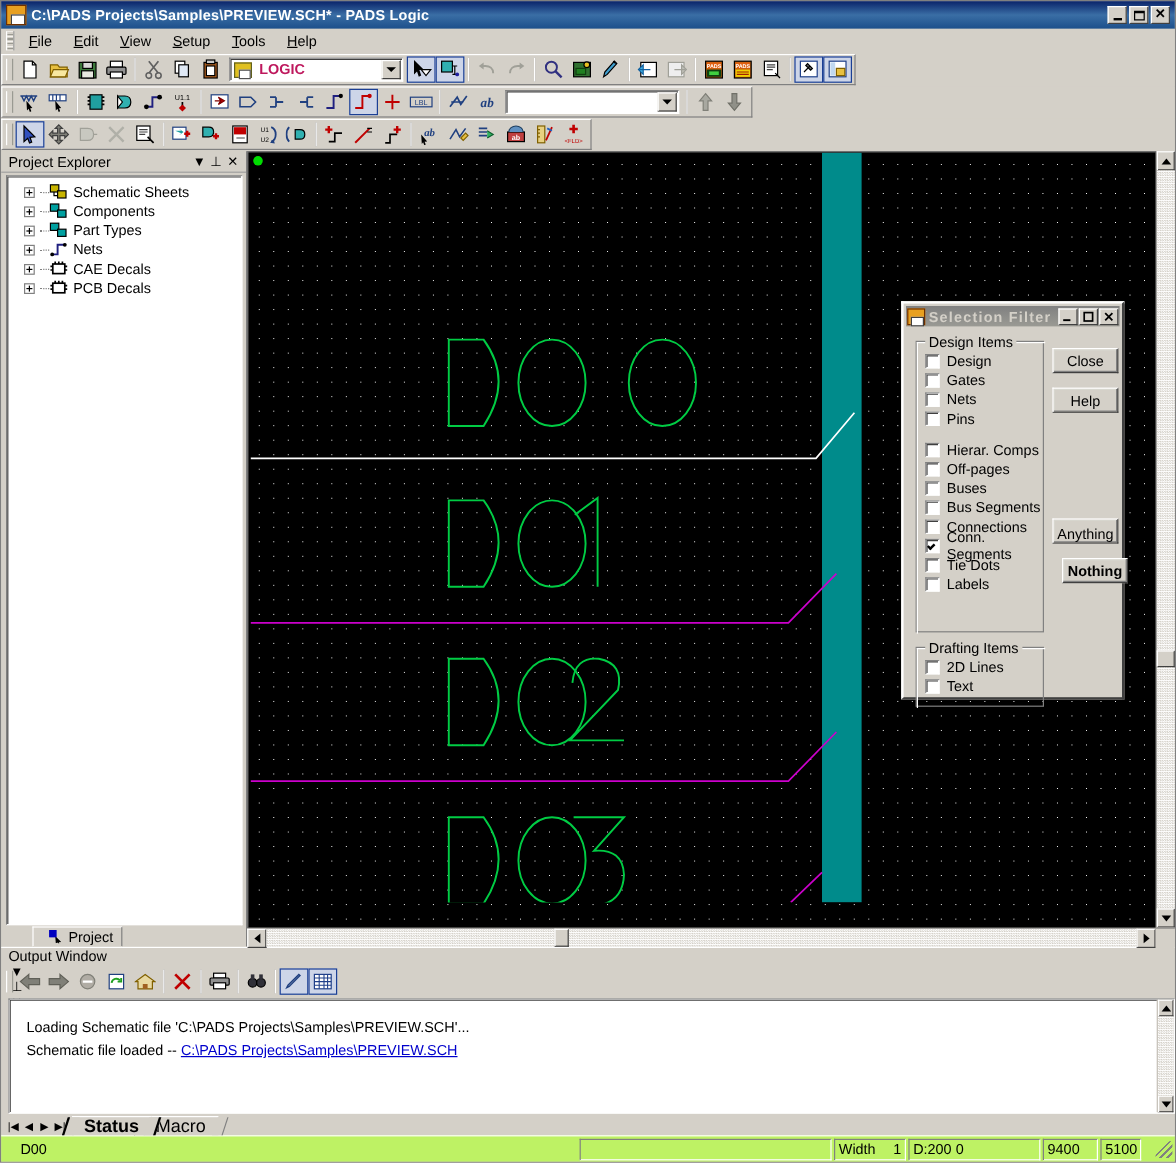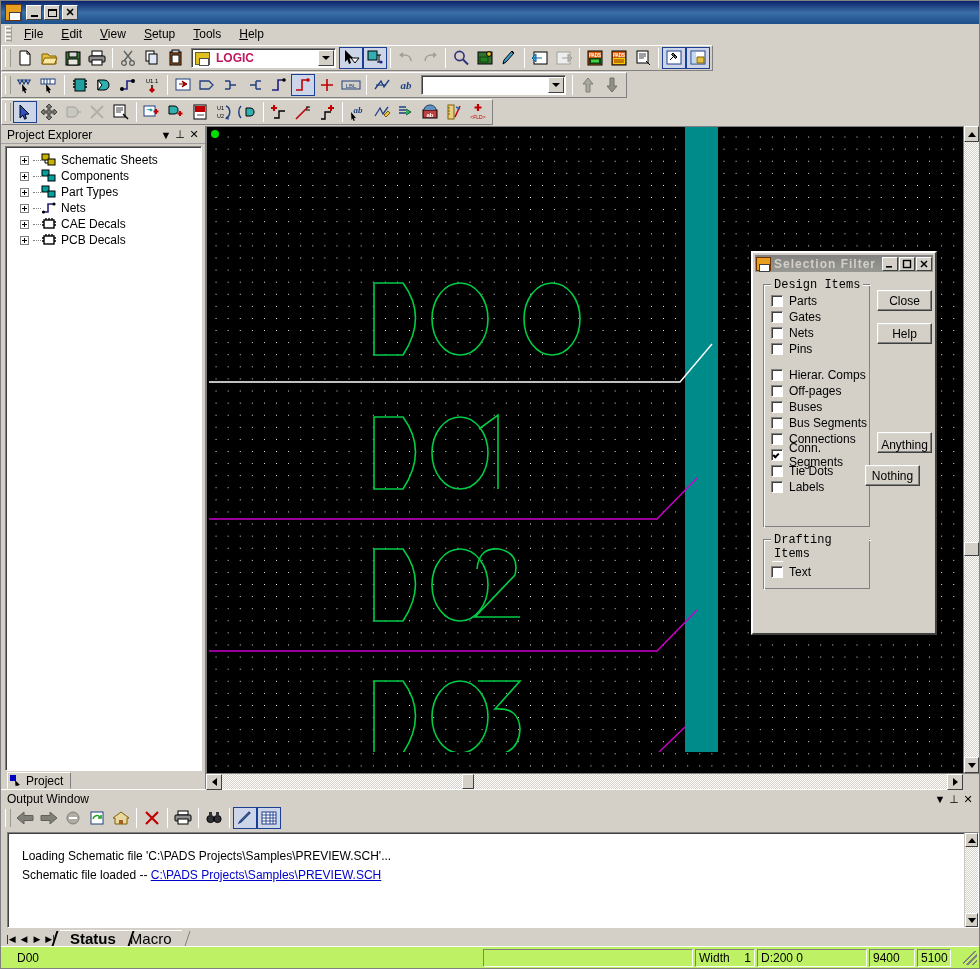--- a/index.html
+++ b/index.html
@@ -175,24 +175,25 @@
     position:relative; margin-right:4px;
   }
   .expander::before{content:"";position:absolute;left:1px;top:3px;width:5px;height:1px;background:#000;}
   .expander::after{content:"";position:absolute;left:3px;top:1px;width:1px;height:5px;background:#000;}
   .tn-dots{width:8px;height:1px;border-top:1px dotted #808080;flex:0 0 8px;}
   .tn-icon{width:16px;height:14px;flex:0 0 16px;margin-right:4px;}
   .tn-label{white-space:nowrap;}
   .proj-tabs{ height:18px; display:flex; align-items:flex-end; padding-left:6px; }
   .proj-tab{
     display:flex; align-items:center; gap:3px;
-    height:17px; padding:0 7px 0 2px;
+    height:17px; padding:0 7px 0 13px;
     background:#d4d0c8;
     border:1px solid; border-color:#ffffff #808080 #d4d0c8 #ffffff;
     font-size:12px;
+    margin-left:20px;
   }
   .proj-tab .ptico{width:13px;height:11px;position:relative;}
   .proj-tab .ptico::before{content:"";position:absolute;left:0;top:0;width:6px;height:6px;background:#0000c0;}
 
   
   .canvas-wrap{ flex:1 1 auto; position:relative; display:flex; flex-direction:column; min-width:0;}
   .canvas-inner{ flex:1 1 auto; display:flex; min-height:0;}
   .canvas{
     flex:1 1 auto; position:relative; overflow:hidden;
     background-color:#000;
@@ -221,21 +222,21 @@
     background:#d4d0c8; border:1px solid; border-color:#ffffff #404040 #404040 #ffffff;}
   .hsb{ height:16px; flex:0 0 16px; background:#d4d0c8;
     display:flex; border-top:1px solid #808080;}
   .hsb .sb-btn{width:16px;flex:0 0 16px;height:16px;}
   .hsb .sb-thumb{top:0;height:100%;}
   .corner-box{width:16px;height:16px;background:#d4d0c8;flex:0 0 16px;}
 
   
   .dialog{
     position:absolute; left:750px; top:250px;
-    width:186px; height:384px;
+    width:186px; height:332px;
     background:#d4d0c8;
     border:2px solid; border-color:#ffffff #404040 #404040 #ffffff;
     box-shadow: 1px 1px 0 #000;
     z-index:50;
   }
   .dlg-title{
     height:17px; margin:2px;
     background: linear-gradient(to bottom,#808080,#9a9a94);
     display:flex;align-items:center; padding:0 1px;
   }
@@ -250,21 +251,21 @@
   .groupbox{
     position:absolute;
     border:1px solid #808080;
     border-top-color:#808080;
   }
   .groupbox::after{ content:""; position:absolute; inset:-1px;
      border:1px solid #ffffff; border-right:0;border-bottom:0; pointer-events:none;
      transform:translate(1px,1px);
   }
   .gb-title{ position:absolute; top:-7px; left:7px; background:#d4d0c8;
-     padding:0 3px; font-size:12px; color:#000; z-index:2;font-family:Liberation Mono, monospace;}
+     padding:0 3px; font-size:12px; color:#000; z-index:2;}
   .cbrow{ display:flex; align-items:center; height:16px; padding-left:7px; font-size:12px; }
   .cbox{ width:12px;height:12px;flex:0 0 12px; background:#fff;
     border:1px solid; border-color:#808080 #ffffff #ffffff #808080;
     box-shadow: inset 1px 1px 0 #404040;
     margin-right:6px; position:relative;}
   .cbox.checked::after{
     content:"";position:absolute;left:1px;top:3px;width:4px;height:2px;
     border-left:2px solid #000;border-bottom:2px solid #000;
     transform:rotate(-45deg);
   }
@@ -273,22 +274,22 @@
     width:55px;height:21px;
     background:#d4d0c8;
     border:1px solid; border-color:#ffffff #404040 #404040 #ffffff;
     box-shadow: inset -1px -1px 0 #808080, inset 1px 1px 0 #d8d8d0;
     display:flex;align-items:center;justify-content:center;
     font-size:12px;
   }
 
   
   .output-window{ flex:0 0 auto; background:#d4d0c8; display:flex;flex-direction:column;}
-  .ow-caption{height:17px; display:flex;align-items:flex-end; padding:0 4px 0 6px;font-size:12px;
-    border-top:1px solid #fff; }
+  .ow-caption{height:17px; display:flex;align-items:flex-start; padding:0 4px 0 6px;font-size:12px;
+    border-top:1px solid #fff;flex-direction:column; }
   .ow-caption .cap-title{flex:1 1 auto;}
   .ow-toolbar{height:24px; display:flex; align-items:center; padding-left:3px;}
   .ow-text{
     height:96px; margin:2px 0 0 6px;
     background:#fff;
     border:1px solid;border-color:#808080 #ffffff #ffffff #808080;
     box-shadow: inset 1px 1px 0 #404040;
     display:flex;
     overflow:hidden;
   }
@@ -336,20 +337,21 @@
       linear-gradient(135deg, transparent 80%, #808080 80% 88%, transparent 88%);
   }
 </style>
 </head>
 <body>
 
 <div class="app">
 
   <div class="titlebar">
     <div class="title-icon"></div>
+    <div class="title-text">C:\PADS Projects\Samples\PREVIEW.SCH* - PADS Logic</div>
     <div class="wbtns">
       <div class="wbtn min">
           <span></span>
         </div>
       <div class="wbtn max">
           <span></span>
         </div>
       <div class="wbtn close">
           <span>✕</span>
         </div>
@@ -954,21 +956,21 @@
         </div>
       </div>
     </div>
     <div class="dlg-body">
 
       <div class="groupbox" style="left:10px; top:10px; width:107px; height:243px;">
         <div class="gb-title">Design Items</div>
         <div style="padding-top:8px;">
           <div class="cbrow">
               <div class="cbox"></div>
-              <span>Parts</span>
+              <span>Design</span>
             </div>
           <div class="cbrow">
               <div class="cbox"></div>
               <span>Gates</span>
             </div>
           <div class="cbrow">
               <div class="cbox"></div>
               <span>Nets</span>
             </div>
           <div class="cbrow">
@@ -1027,21 +1029,21 @@
 
       <div class="dlg-btn" style="left:124px; top:16px;">
           <span>Close</span>
         </div>
       <div class="dlg-btn" style="left:124px; top:49px;">
           <span>Help</span>
         </div>
       <div class="dlg-btn" style="left:124px; top:158px;align-items:flex-end;">
           <span>Anything</span>
         </div>
-      <div class="dlg-btn" style="left:112px; top:191px;">
+      <div class="dlg-btn" style="left:132px; top:191px;font-weight:bold;">
           <span>Nothing</span>
         </div>
     </div>
   </div>
 
   <div class="output-window">
     <div class="ow-caption">
       <div class="cap-title">Output Window</div>
       <div class="cap-btn">▼</div>
       <div class="cap-btn">⊥</div>

